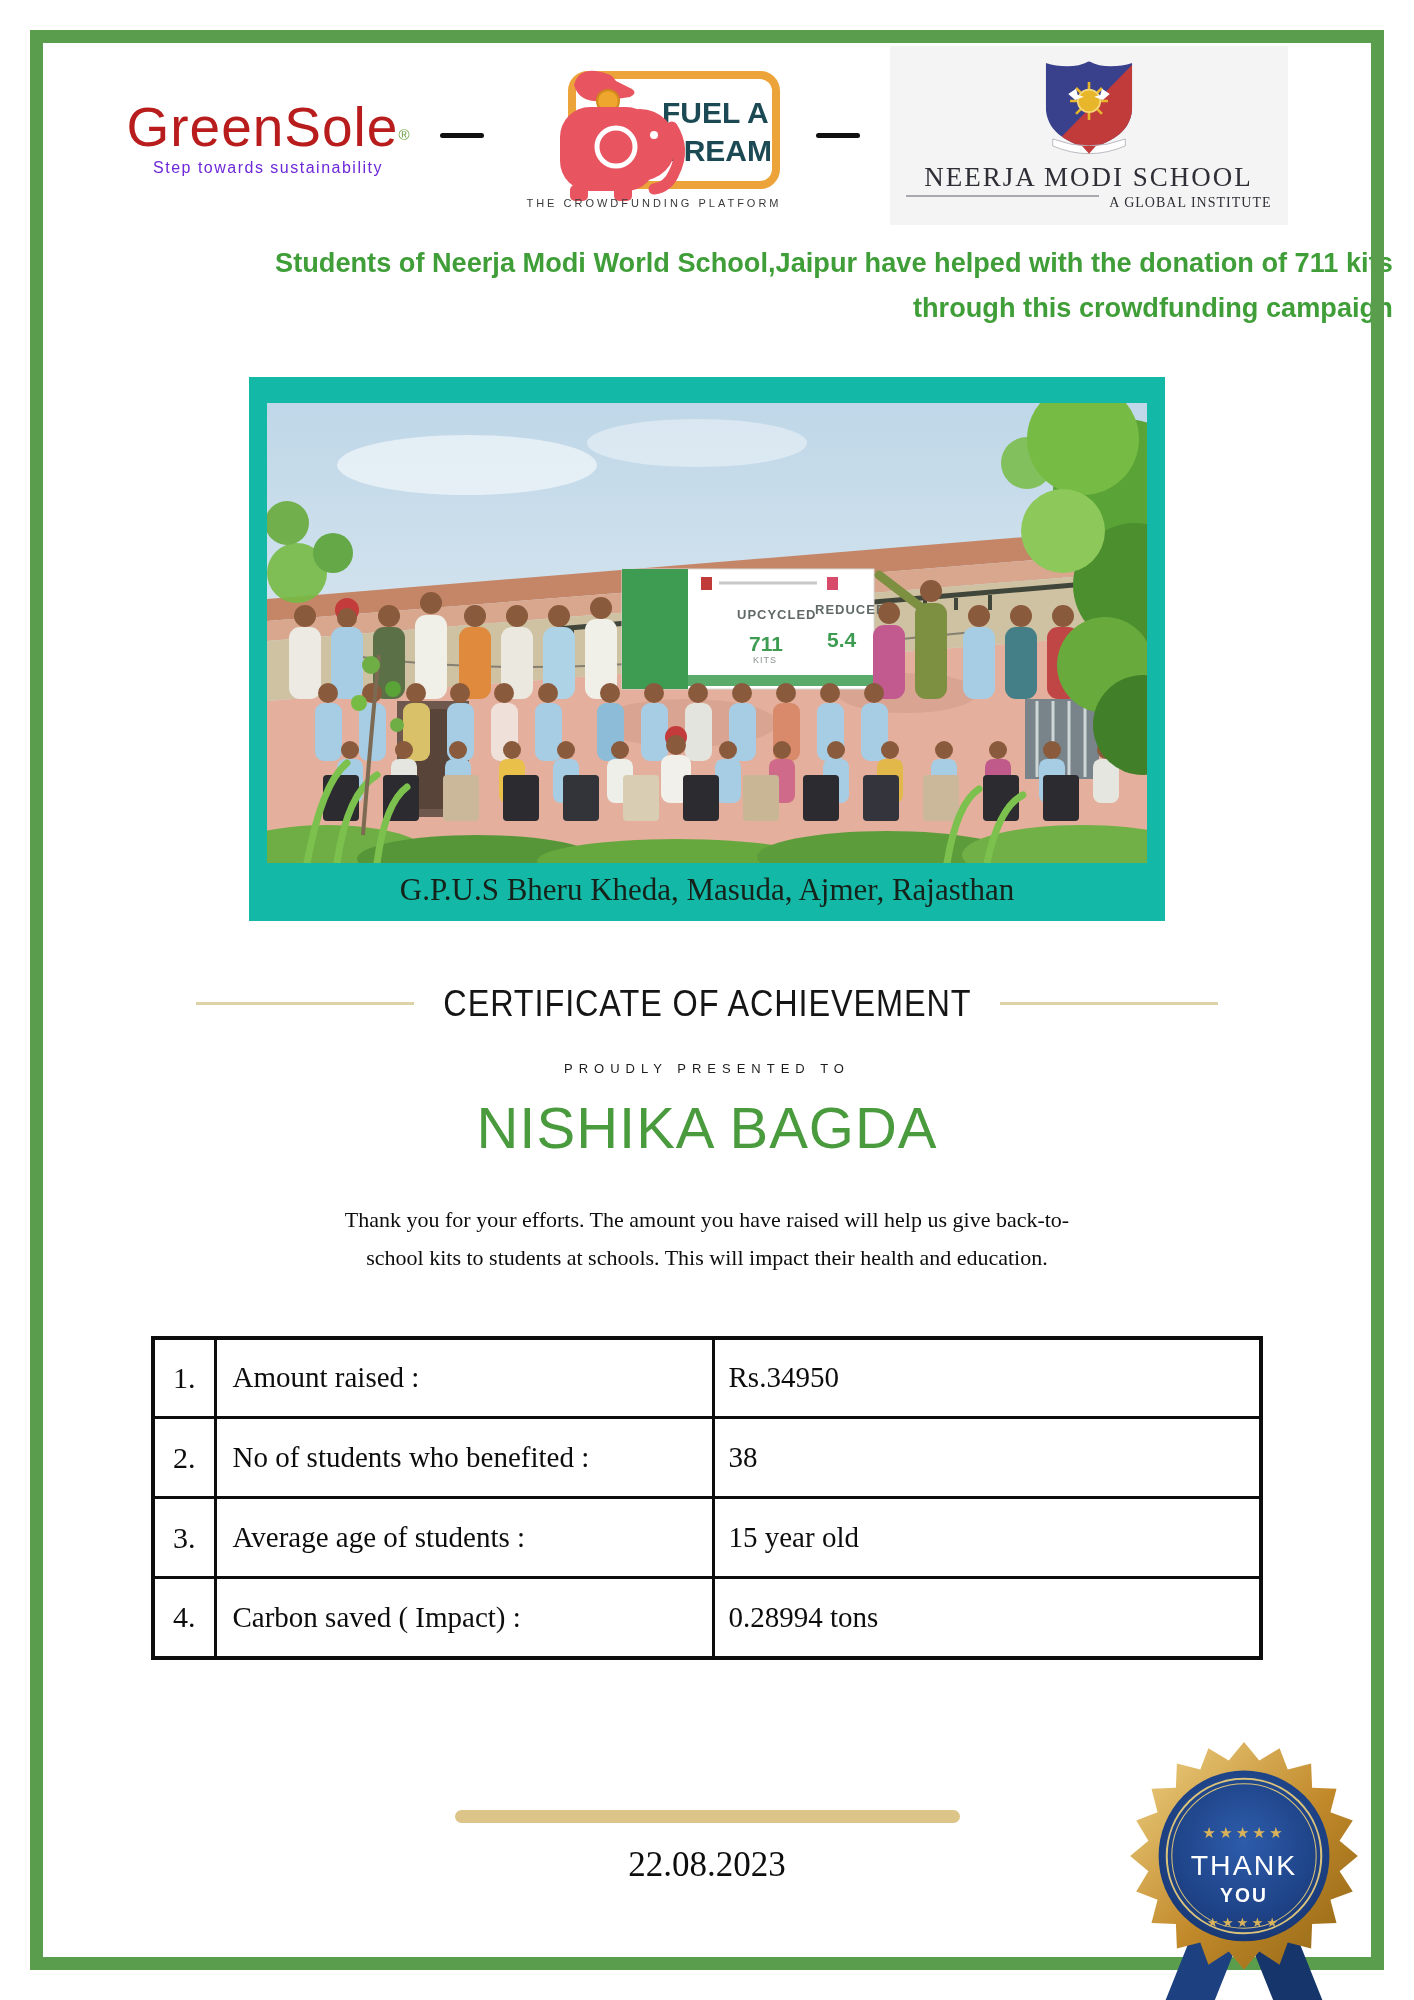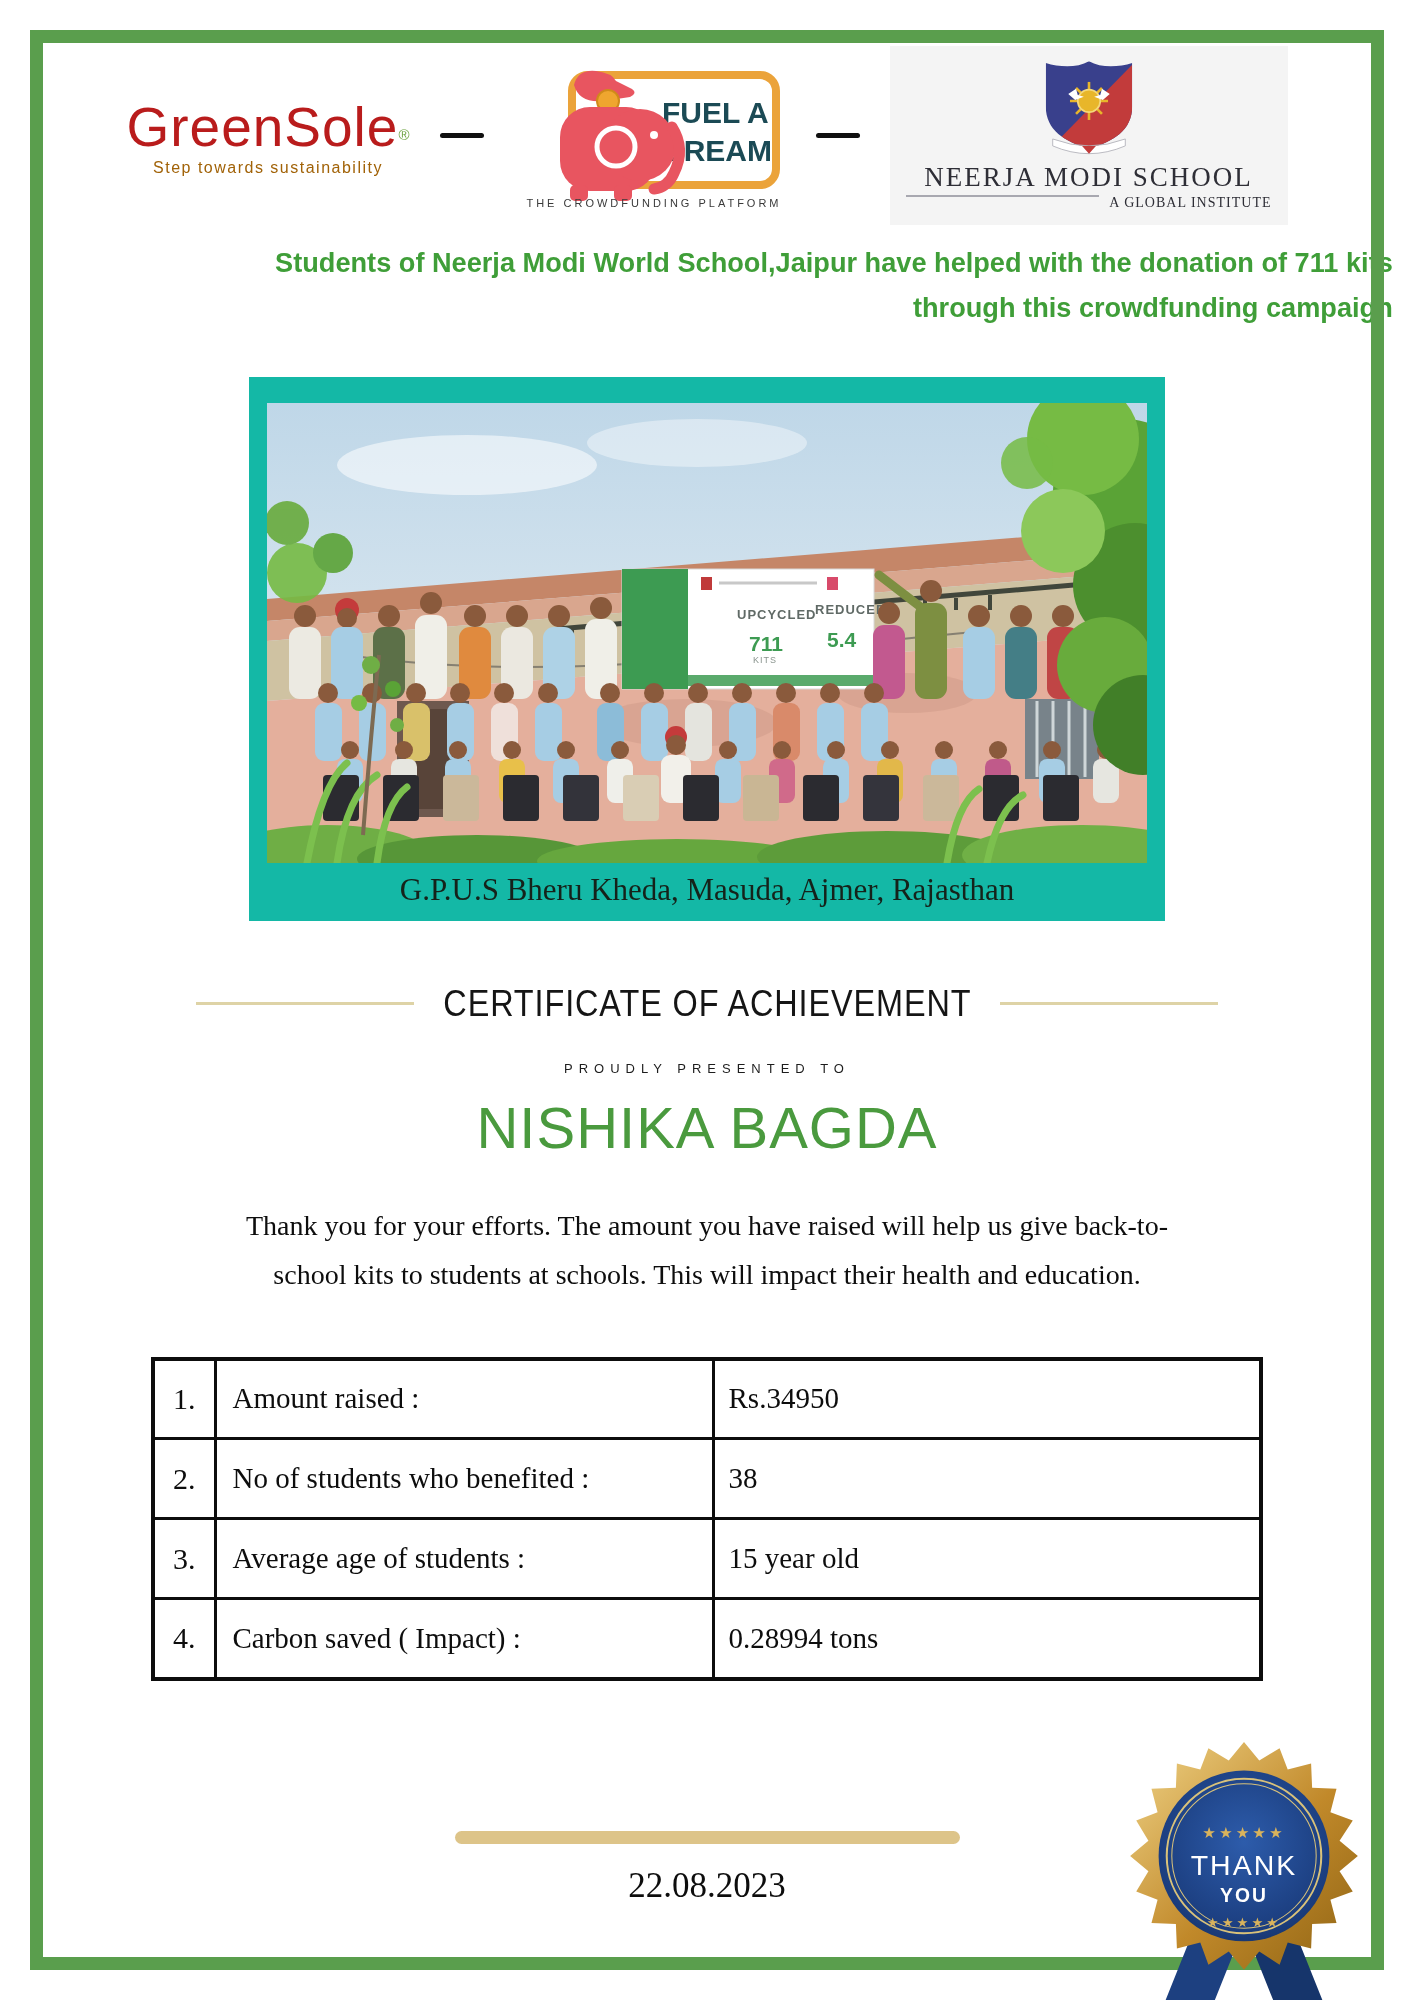--- a/index.html
+++ b/index.html
@@ -12,21 +12,21 @@
     position:absolute; inset:30px; border:13px solid #5a9e4d;
     pointer-events:none; z-index:3;
   }
   .content { position:relative; z-index:1; padding-top:46px; }
 
   
   .logo-row { display:flex; align-items:center; justify-content:center; gap:30px; }
   .greensole { text-align:center; }
   .greensole .gs-name { font-size:55px; font-weight:400; color:#b91c1c; letter-spacing:1px; }
   .greensole .gs-reg { font-size:15px; color:#6da342; vertical-align:super; }
-  .greensole .gs-tag { font-size:16px; color:#a16207; letter-spacing:1.5px; }
+  .greensole .gs-tag { font-size:16px; color:#6d28d9; letter-spacing:1.5px; }
   .logo-dash { width:44px; height:5px; background:#101010; border-radius:3px; }
   .fad-wrap { width:272px; }
   .nms { background:#f4f4f4; width:398px; padding:10px 16px 14px; text-align:center; }
   .nms-name { font-family:"Liberation Serif", serif; font-size:27px; letter-spacing:2px; color:#2e2e36; margin-top:4px; white-space:nowrap; }
   .nms-sub { display:flex; align-items:flex-start; gap:10px; margin-top:2px; }
   .nms-line { flex:1; height:2px; background:#a8a8b0; }
   .nms-tag { font-family:"Liberation Serif", serif; font-size:14px; letter-spacing:1px; color:#2e2e36; }
 
   
   .intro { margin-top:16px; text-align:right; color:#3f9e38; font-weight:bold; font-size:28px; line-height:1.6; }
@@ -39,21 +39,21 @@
     font-family:"Liberation Serif", serif; font-size:31px; color:#15221a;
     text-align:center; padding:9px 0 13px; letter-spacing:0;
   }
 
   
   .title-row { margin-top:62px; display:flex; align-items:center; justify-content:center; }
   .title-line { width:218px; height:3px; background:#ded3a6; }
   .cert-title { font-size:36px; color:#151515; letter-spacing:1px; display:inline-block; transform:scaleX(.9); white-space:nowrap; }
   .presented { margin-top:36px; text-align:center; font-size:13px; letter-spacing:6px; color:#1d1d1d; }
   .recipient { margin-top:18px; text-align:center; font-size:58px; color:#4a9a3e; letter-spacing:1px; }
-  .message { margin-top:40px; text-align:center; font-family:"Liberation Serif", serif; font-size:28px; color:#0d0d0d; line-height:1.75; }
+  .message { margin-top:40px; text-align:center; font-family:"Liberation Serif", serif; font-size:22px; color:#0d0d0d; line-height:1.75; }
   .message .l { display:block; }
 
   
   .impact-table { margin:58px auto 0; border-collapse:collapse; width:1112px; table-layout:fixed; }
   .impact-table td {
     border:3px solid #0d0d0d; height:80px; font-family:"Liberation Serif", serif;
     font-size:29px; color:#0d0d0d; vertical-align:middle;
   }
   .impact-table { border:4px solid #0d0d0d; }
   td.c-num { width:62px; text-align:center; font-size:30px; }

